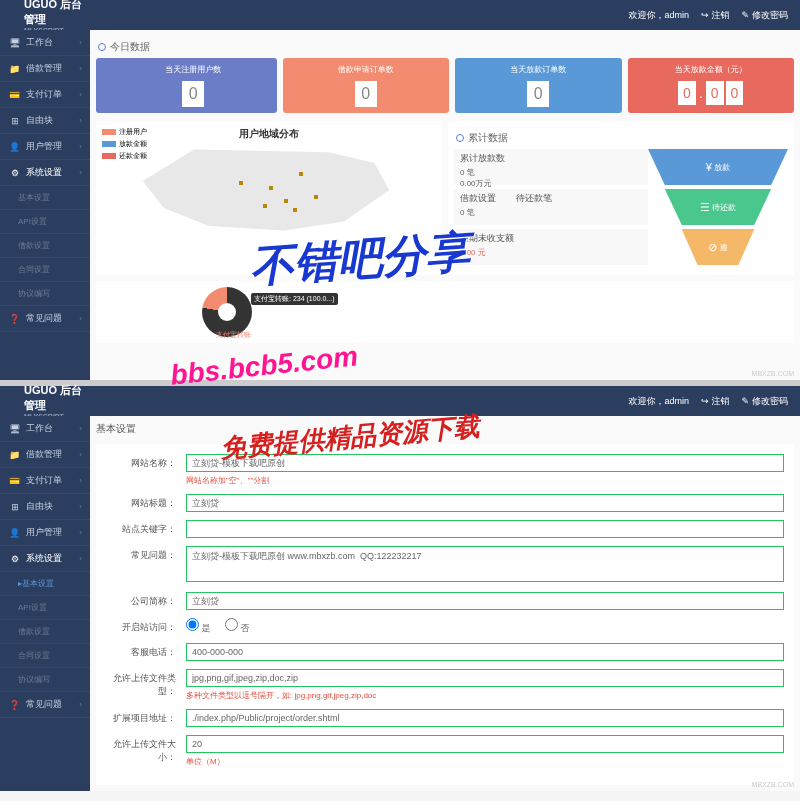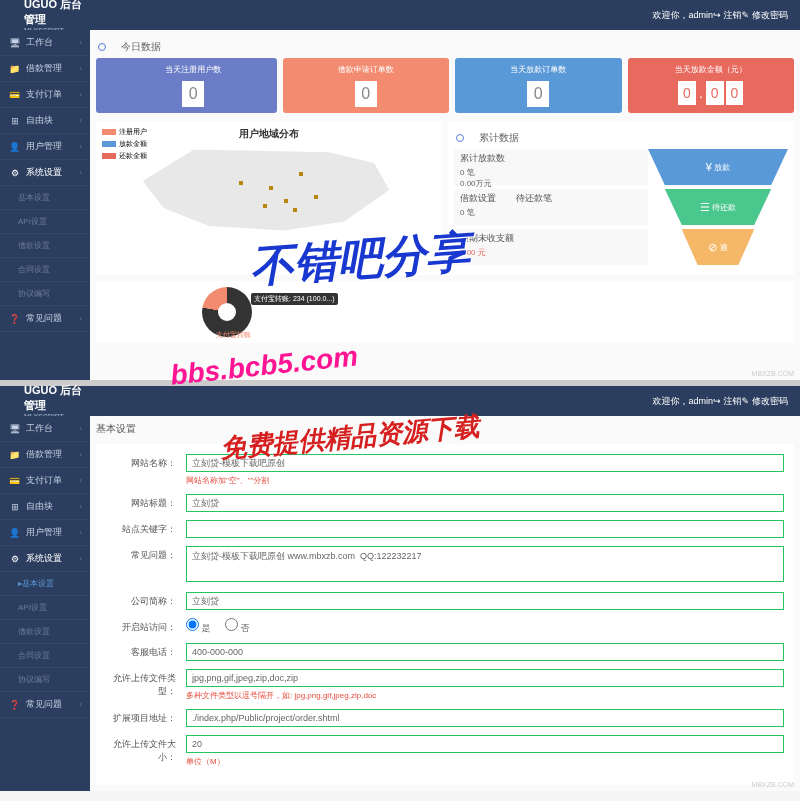--- a/index.html
+++ b/index.html
@@ -3,35 +3,35 @@
 <meta charset="utf-8">
 <style>
 * { margin: 0; padding: 0; box-sizing: border-box; font-family: "Microsoft YaHei", Arial, sans-serif; }
 body { background: #f5f5f5; font-size: 10px; }
 .screenshot { width: 800px; background: #eee; position: relative; }
 
 
 .header { height: 30px; background: #2c3e5f; display: flex; align-items: center; color: #fff; }
 .logo { width: 90px; padding-left: 24px; font-weight: bold; font-size: 11px; }
 .logo-sub { font-size: 7px; color: #8a99b3; display: block; }
-.header-right { margin-left: auto; display: flex; align-items: center; padding-right: 12px; font-size: 9px; }
+.header-right { margin-left: auto; display: flex; align-items: center; gap: 12px; padding-right: 12px; font-size: 9px; }
 .header-link { color: #fff; display: flex; align-items: center; gap: 3px; cursor: pointer; }
 
 
 .layout { display: flex; }
 .sidebar { width: 90px; background: #2c3e5f; min-height: 350px; }
 .nav-item { display: flex; align-items: center; padding: 6px 8px; color: #c5d0e2; font-size: 9px; cursor: pointer; border-bottom: 1px solid rgba(255,255,255,0.05); }
 .nav-item.sub { padding-left: 18px; font-size: 8px; color: #6b7a95; }
 .nav-item .icon { width: 14px; margin-right: 4px; text-align: center; }
 .nav-item .chevron { margin-left: auto; color: #6b7a95; font-size: 8px; }
 .nav-item.active { color: #fff; }
 
 
 .main { flex: 1; background: #fafafa; padding: 6px; }
-.panel-title { font-size: 10px; color: #666; padding: 4px 2px; display: flex; align-items: center; gap: 15px; }
+.panel-title { font-size: 10px; color: #666; padding: 4px 2px; display: flex; align-items: center; gap: 4px; }
 .panel-title .ring { width: 8px; height: 8px; border: 1.5px solid #5a7dd8; border-radius: 50%; }
 
 
 .cards { display: flex; gap: 6px; margin-bottom: 8px; }
 .card { flex: 1; border-radius: 3px; padding: 6px; color: #fff; text-align: center; font-size: 8px; }
 .card .value-box { background: #fff; color: #888; display: inline-block; min-width: 22px; padding: 4px 6px; margin-top: 6px; font-size: 16px; }
 .card.purple { background: #6b7dc7; padding-left: 20px; }
 .card.orange { background: #f28b6f; }
 .card.blue { background: #5a99d8; }
 .card.red { background: #e86a5f; }

